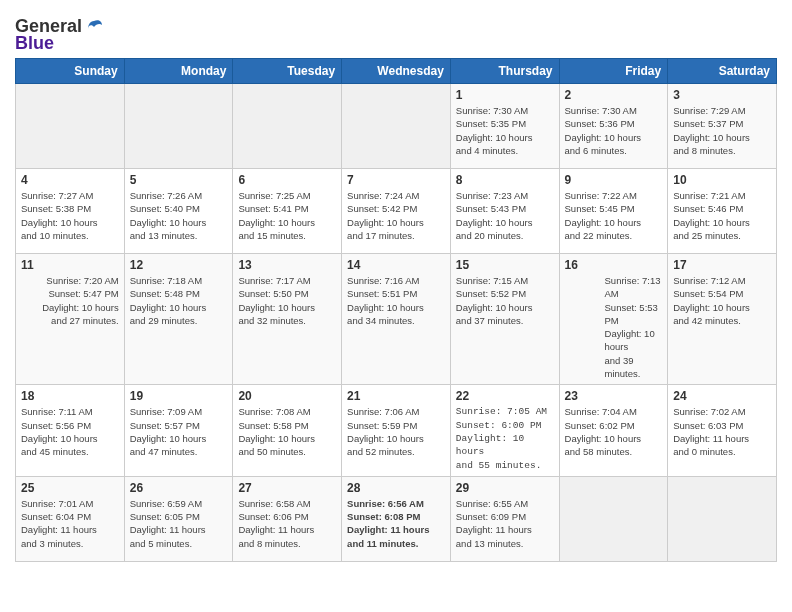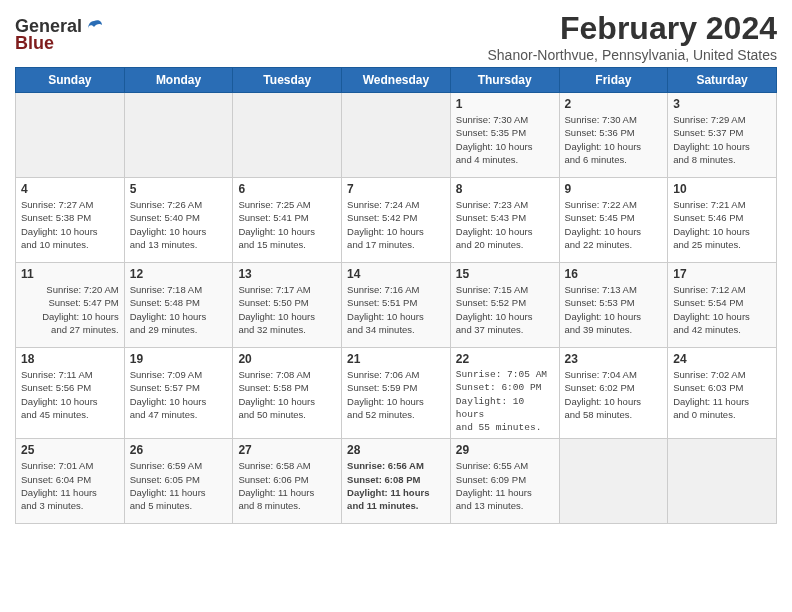--- a/index.html
+++ b/index.html
@@ -36,21 +36,21 @@
       color: #555;
     }
     table {
       width: 100%;
       border-collapse: collapse;
       table-layout: fixed;
     }
     thead tr th {
       background-color: #2a6db5;
       color: white;
-      text-align: center;
+      text-align: right;
       padding: 5px 6px;
       font-size: 12px;
       font-weight: bold;
       border: 1px solid #1a5a9a;
     }
     tbody tr td {
       vertical-align: top;
       border: 1px solid #ccc;
       padding: 4px 5px;
       font-size: 10px;
@@ -81,25 +81,21 @@
 <body>
 
 <div class="header-area">
   <div class="logo">
     <div style="display:flex;align-items:center;gap:2px;">
       <span style="font-size:18px;font-weight:bold;color:#333;">General</span>
       <svg width="20" height="20" viewBox="0 0 20 20">
         <path d="M10 4 C14 2, 18 4, 18 8 C16 6, 12 7, 10 10 C8 7, 4 8, 4 12 C4 8, 6 4, 10 4Z" fill="#2a6db5"></path>
       </svg>
     </div>
-    <span style="font-size:18px;font-weight:bold;color:#7f1d1d;margin-top:-4px;">Blue</span>
-  </div>
-  <div class="title-area">
-    <div class="month-year">February 2024</div>
-    <div class="location">Shanor-Northvue, Pennsylvania, United States</div>
+    <span style="font-size:18px;font-weight:bold;color:#4c1d95;margin-top:-4px;">Blue</span>
   </div>
 </div>
 
 <table>
   <thead>
     <tr>
     <th>Sunday</th>
         <th>Monday</th>
         <th>Tuesday</th>
         <th>Wednesday</th>
@@ -218,21 +214,21 @@
         </td>
         <td>
           <span class="day-number">15</span>
           <div class="day-info" style="white-space: pre-line;">Sunrise: 7:15 AM
 Sunset: 5:52 PM
 Daylight: 10 hours
 and 37 minutes.</div>
         </td>
         <td>
           <span class="day-number">16</span>
-          <div class="day-info" style="white-space: pre-line;">Sunrise: 7:13 AM
+          <div class="day-info" style="white-space: pre-line; margin-left: 40px;">Sunrise: 7:13 AM
 Sunset: 5:53 PM
 Daylight: 10 hours
 and 39 minutes.</div>
         </td>
         <td>
           <span class="day-number">17</span>
           <div class="day-info" style="white-space: pre-line;">Sunrise: 7:12 AM
 Sunset: 5:54 PM
 Daylight: 10 hours
 and 42 minutes.</div>

